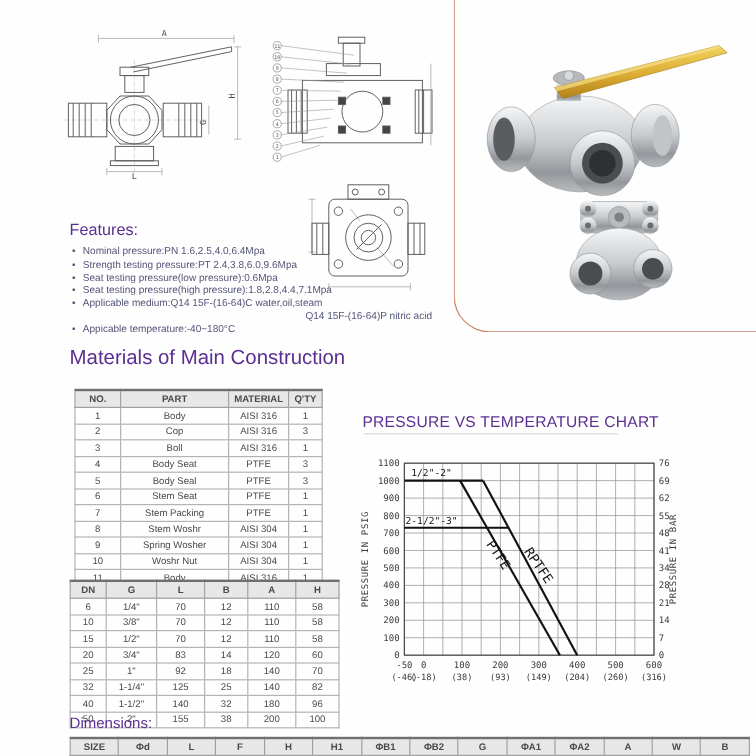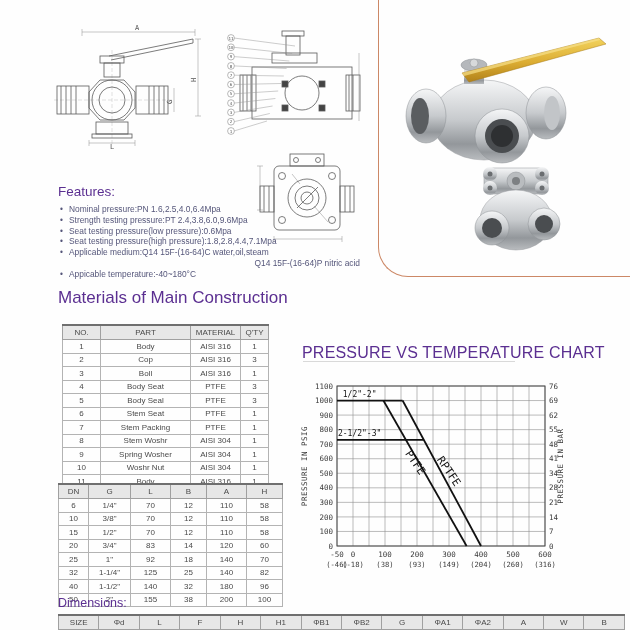--- a/index.html
+++ b/index.html
@@ -8,29 +8,29 @@
   .abs{position:absolute;}
   .sec-title{position:absolute;font-weight:normal;color:#5b2f91;}
   
   .feat-title{left:58px;top:184px;font-size:13.5px;}
   .feat-list{position:absolute;left:60px;top:204px;width:300px;}
   .feat-line{display:flex;font-size:8.4px;color:#55567a;line-height:10.8px;}
   .feat-line .bullet{width:9px;flex:0 0 9px;}
   .feat-line.indent{padding-left:76px;justify-content:flex-end;}
   
   table{border-collapse:collapse;table-layout:fixed;font-size:8px;color:#4a4a4a;}
-  th{background:#e7e7e7;font-weight:normal;border:1px solid #a0a0a0;height:13px;padding:0;}
+  th{background:#e7e7e7;font-weight:bold;border:1px solid #a0a0a0;height:13px;padding:0;}
   td{border:1px solid #b3b3b3;height:12.5px;padding:0;text-align:center;}
   .mat-title{left:58px;top:288px;font-size:17px;}
   .mat-table{left:62px;top:324px;width:206px;border-top:2px solid #6f6f6f;}
   .dn-table{left:58px;top:483px;width:224px;border-top:2px solid #6f6f6f;}
   .dim-title{left:58px;top:596px;font-size:12.5px;}
   .dim-table{left:58px;top:614px;width:567px;border-top:2px solid #6f6f6f;}
   
-  .chart-title{left:302px;top:344px;font-size:16px;letter-spacing:0.2px;}
+  .chart-title{left:302px;top:344px;font-size:13px;letter-spacing:0.2px;}
   .chart-underline{position:absolute;left:303px;top:361px;width:212px;height:1px;background:#d9d9d9;}
   .chart-box{position:absolute;left:297px;top:368px;width:278px;height:212px;}
   
   .photo-box{position:absolute;left:378px;top:-30px;width:300px;height:306px;
              border-left:1px solid #cc8866;border-bottom:1px solid #cc8866;
              border-bottom-left-radius:30px;}
   svg text{font-family:"DejaVu Sans Mono","Liberation Mono",monospace;}
   .lineart{stroke:#5a5a5a;fill:none;stroke-width:0.8;}
 </style>
 </head>

